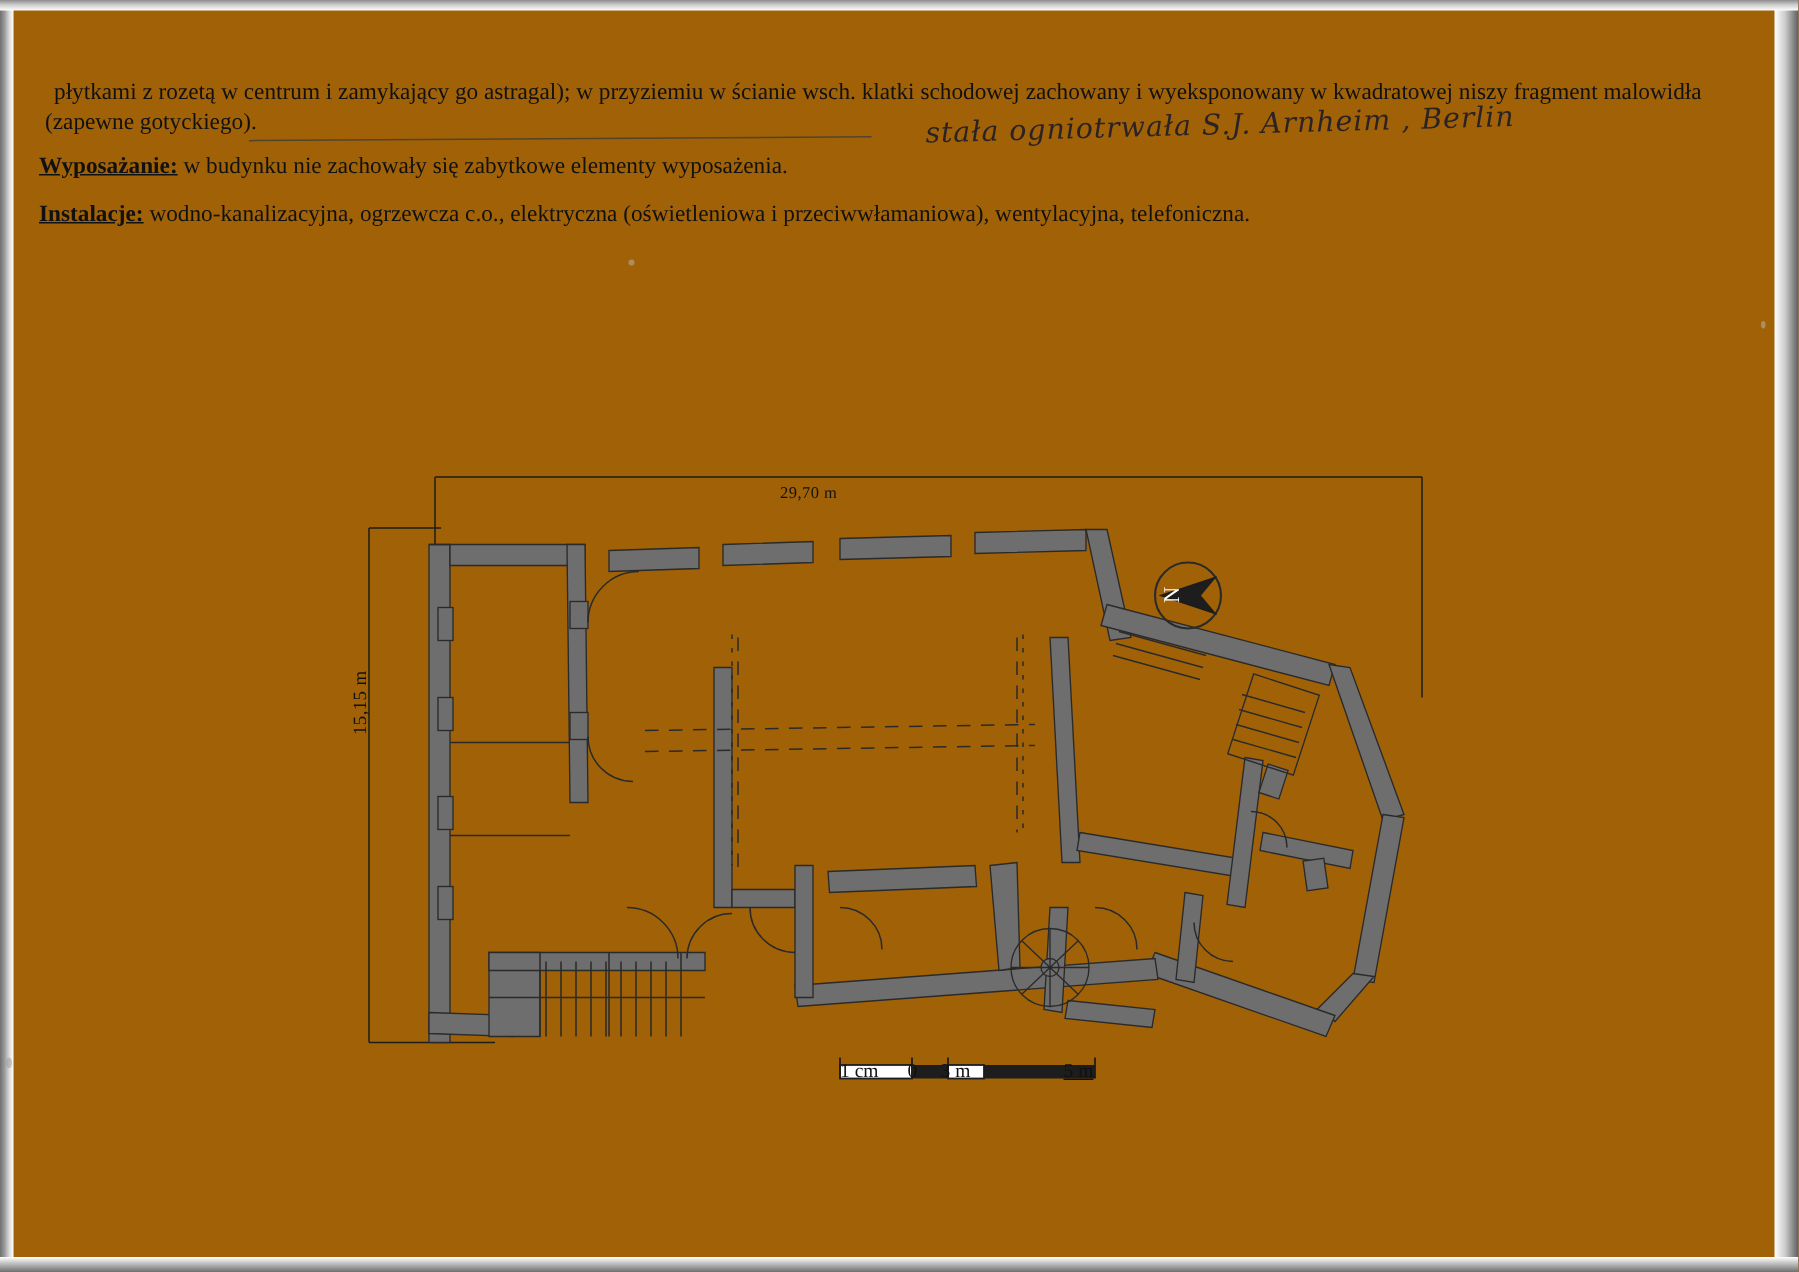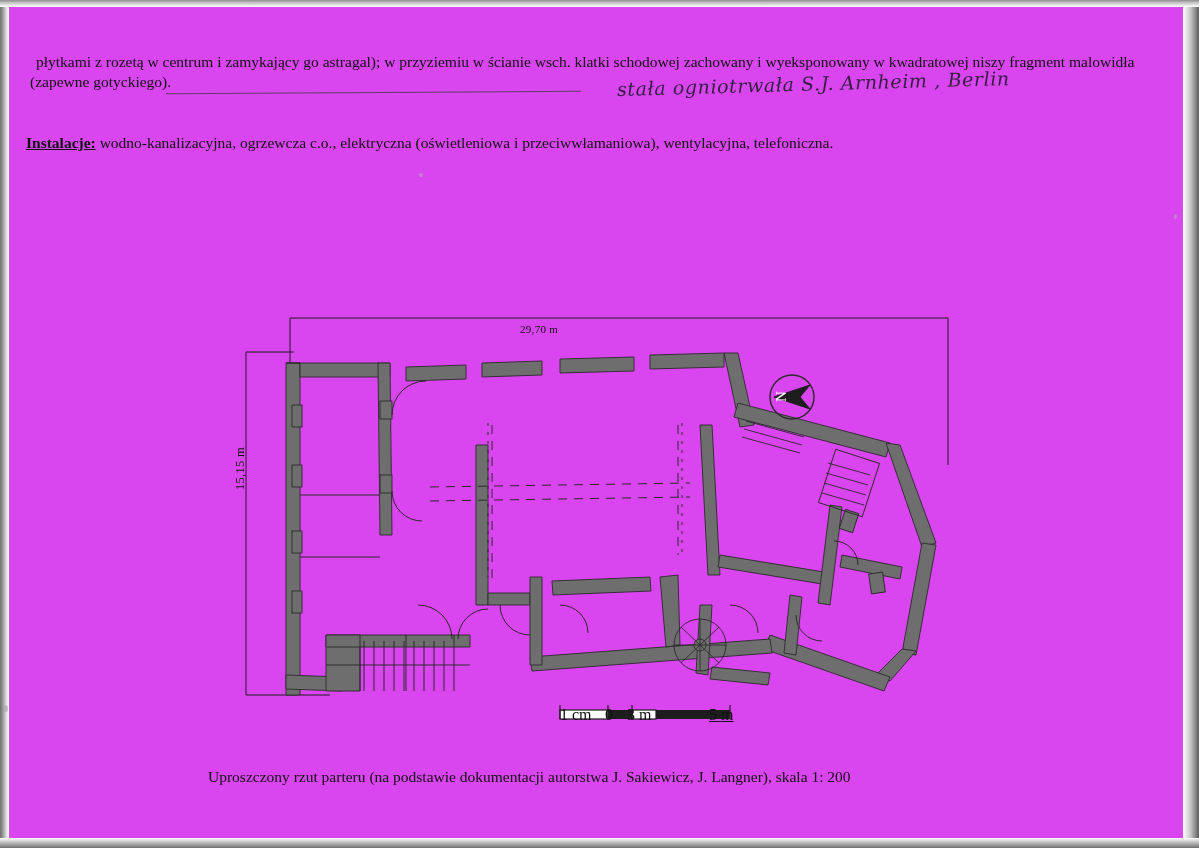--- a/index.html
+++ b/index.html
@@ -4,21 +4,21 @@
 <style>
   html, body {
     margin: 0;
     padding: 0;
     background: #8a8a8a;
   }
   #page {
     position: relative;
     width: 1199px;
     height: 848px;
-    background: #d946ef;
+    background: #a16207;
     overflow: hidden;
     font-family: "Liberation Serif", serif;
     color: #111;
   }
   
   .scan-edge-left {
     position: absolute;
     left: 0; top: 0;
     width: 9px; height: 848px;
     background: linear-gradient(to right, #6f6f6f 0px, #9a9a9a 3px, #d8d8d8 6px, #ffffff 9px);
@@ -119,21 +119,21 @@
     top: 490px;
     font-size: 12.5px;
     letter-spacing: 0.3px;
     transform: rotate(-90deg);
     transform-origin: left top;
     white-space: nowrap;
   }
 
   .scale-lbl {
     position: absolute;
-    font-size: 16px;
+    font-size: 13px;
   }
   #scale-l0 { left: 560px; top: 706px; }
   #scale-l1 { left: 605px; top: 706px; }
   #scale-l2 { left: 627px; top: 706px; }
   #scale-l3 { left: 709px; top: 706px; text-decoration: underline; }
 
   #caption {
     position: absolute;
     left: 208px;
     top: 768px;
@@ -157,20 +157,21 @@
   <div class="scan-edge-right"></div>
   <div class="scan-edge-top"></div>
   <div class="scan-edge-bottom"></div>
 
   <div class="speck" style="left:419px; top:173px; width:4px; height:4px;"></div>
   <div class="speck" style="left:1174px; top:214px; width:3px; height:5px;"></div>
   <div class="speck" style="left:4px; top:705px; width:4px; height:7px; background:#9a9a9a;"></div>
 
   <p class="text-block" id="para-1">płytkami z rozetą w centrum i zamykający go astragal); w przyziemiu w ścianie wsch. klatki schodowej zachowany i wyeksponowany w kwadratowej niszy fragment malowidła (zapewne gotyckiego).</p>
 
+  <p class="text-block" id="para-2"><span class="lbl">Wyposażanie:</span><span> w budynku nie zachowały się zabytkowe elementy wyposażenia.</span></p>
 
   <div id="strike-line"></div>
 
   <p class="text-block" id="para-3"><span class="lbl">Instalacje:</span><span> wodno-kanalizacyjna, ogrzewcza c.o.,  elektryczna (oświetleniowa i przeciwwłamaniowa), wentylacyjna, telefoniczna.</span></p>
 
   <div id="handwriting">stała ogniotrwała S.J. Arnheim , Berlin</div>
 
   <div id="plan">
     <svg width="740" height="420" viewBox="0 0 740 420" xmlns="http://www.w3.org/2000/svg">
       <g stroke="#1d1d1d" fill="none" stroke-width="1">
@@ -307,15 +308,14 @@
 
   <div id="dim-top-label">29,70 m</div>
 
   <div id="dim-left-label">15,15 m</div>
 
   <div class="scale-lbl" id="scale-l0">1 cm</div>
   <div class="scale-lbl" id="scale-l1">0</div>
   <div class="scale-lbl" id="scale-l2">3 m</div>
   <div class="scale-lbl" id="scale-l3">5 m</div>
 
-  <div id="caption">Uproszczony rzut parteru (na podstawie dokumentacji autorstwa J. Sakiewicz, J. Langner), skala 1: 200</div>
 
 </div>
 
 </body></html>

